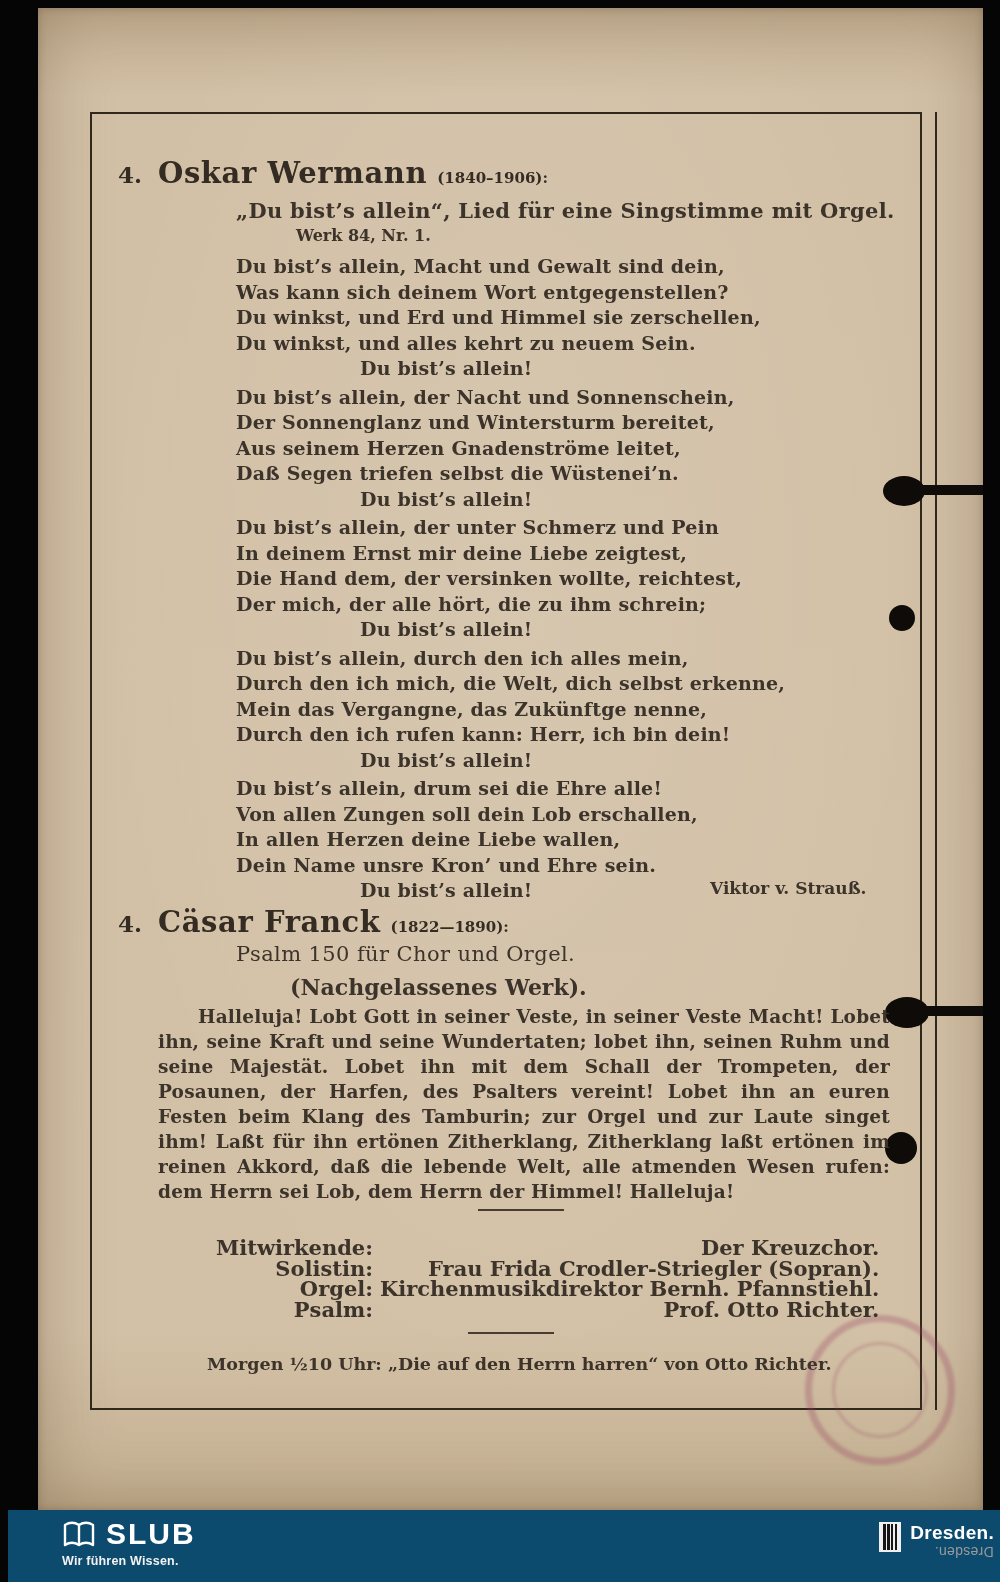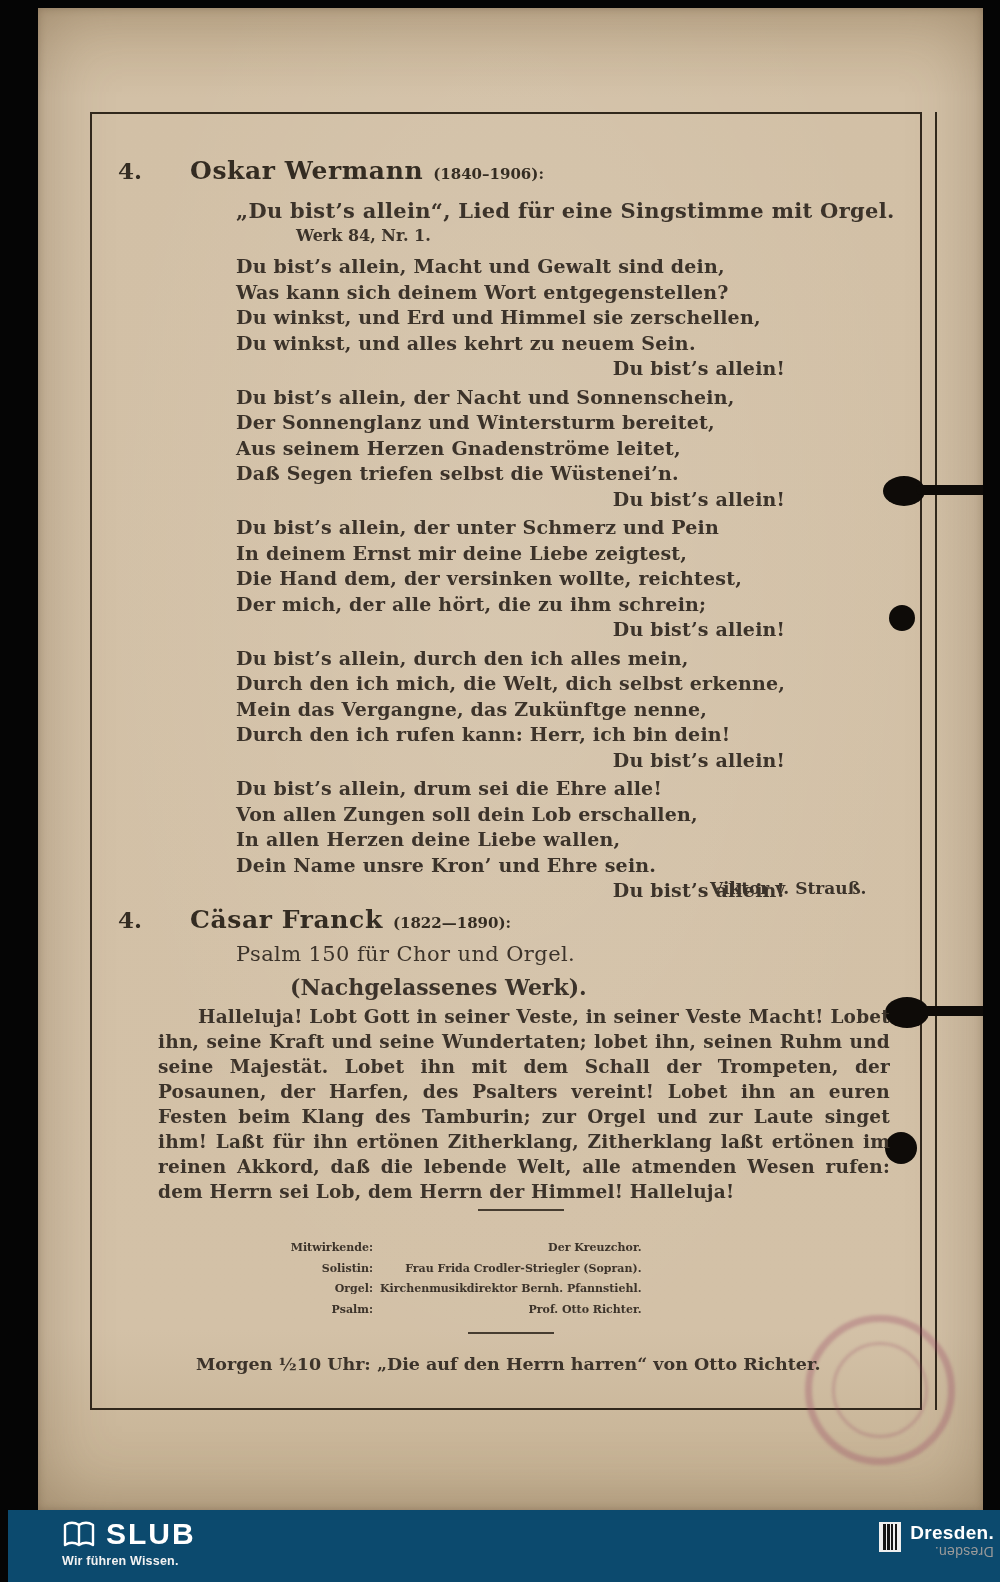--- a/index.html
+++ b/index.html
@@ -48,31 +48,31 @@
   }
   .stamp::after {
     content:""; position:absolute; left:20px; top:20px; right:20px; bottom:20px;
     border:3px solid rgba(148,62,96,.24); border-radius:50%;
   }
 
   
   .abs { position:absolute; white-space:nowrap; }
   .sec-head { font-weight:700; color:#342c22; }
   .sec-head .num { font-size:23px; margin-right:16px; }
-  .sec-head .composer { font-size:25px; letter-spacing:.6px;margin-left:32px; }
+  .sec-head .composer { font-size:29px; letter-spacing:.6px; }
   .sec-head .dates { font-size:15px; margin-left:10px; }
 
   .sec1-head { left:80px; top:148px; }
   .work-title { left:198px; top:190px; font-size:21px; font-weight:700; letter-spacing:.3px; }
   .work-opus  { left:258px; top:218px; font-size:16px; font-weight:700; }
 
   .poem { position:absolute; left:198px; top:246px; font-size:19px; font-weight:700; letter-spacing:.2px; }
   .stanza { margin-bottom:3px; }
   .stanza .line { line-height:25.5px; white-space:nowrap; }
-  .stanza .refrain { padding-left:124px;text-align:right; }
+  .stanza .refrain { padding-left:124px; }
 
   .attribution { left:672px; top:870px; font-size:17px; font-weight:700; }
 
   .sec2-head { left:80px; top:897px; }
   .work-title2 { left:198px; top:934px; font-size:21px; font-weight:400; letter-spacing:.4px; }
   .work-sub2   { left:252px; top:966px; font-size:22px; font-weight:700; }
 
   .psalm {
     position:absolute; left:120px; top:996px; width:732px;
     font-size:18.5px; font-weight:700; line-height:25px;
@@ -80,26 +80,26 @@
     white-space:normal;
   }
 
   .divider { position:absolute; height:2px; background:#463c30; }
   .d1 { left:440px; top:1201px; width:86px; }
   .d2 { left:430px; top:1324px; width:86px; }
 
   .credits {
     position:absolute; left:150px; top:1230px;
     display:grid; grid-template-columns:185px auto; column-gap:7px;
-    font-size:11px; font-weight:700; line-height:20.5px;
+    font-size:21px; font-weight:700; line-height:20.5px;
   }
   .credits .lab { text-align:right; white-space:nowrap; }
   .credits .val { text-align:right; white-space:nowrap; }
 
-  .notice { left:158px; top:1346px; font-size:17.5px; font-weight:700; }
+  .notice { left:169px; top:1346px; font-size:17.5px; font-weight:700; }
 
   
   .bar {
     position:absolute; left:8px; bottom:0; width:1000px; height:72px;
     background:#0c4a6e;
     font-family:"Liberation Sans", sans-serif;
   }
   .slub { position:absolute; left:54px; top:7px; cursor:pointer; }
   .slub-row { display:flex; align-items:center; gap:10px; }
   .slub-name { font-size:30px; font-weight:700; color:#ffffff; letter-spacing:2px; }

